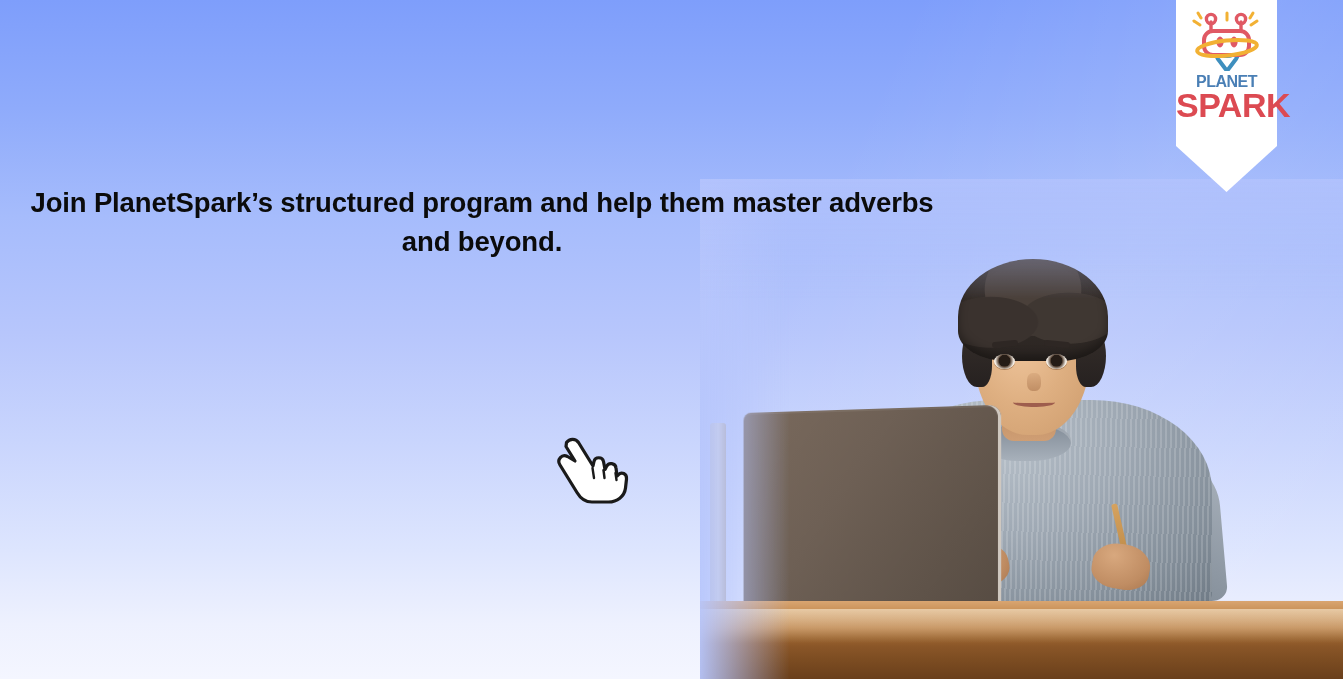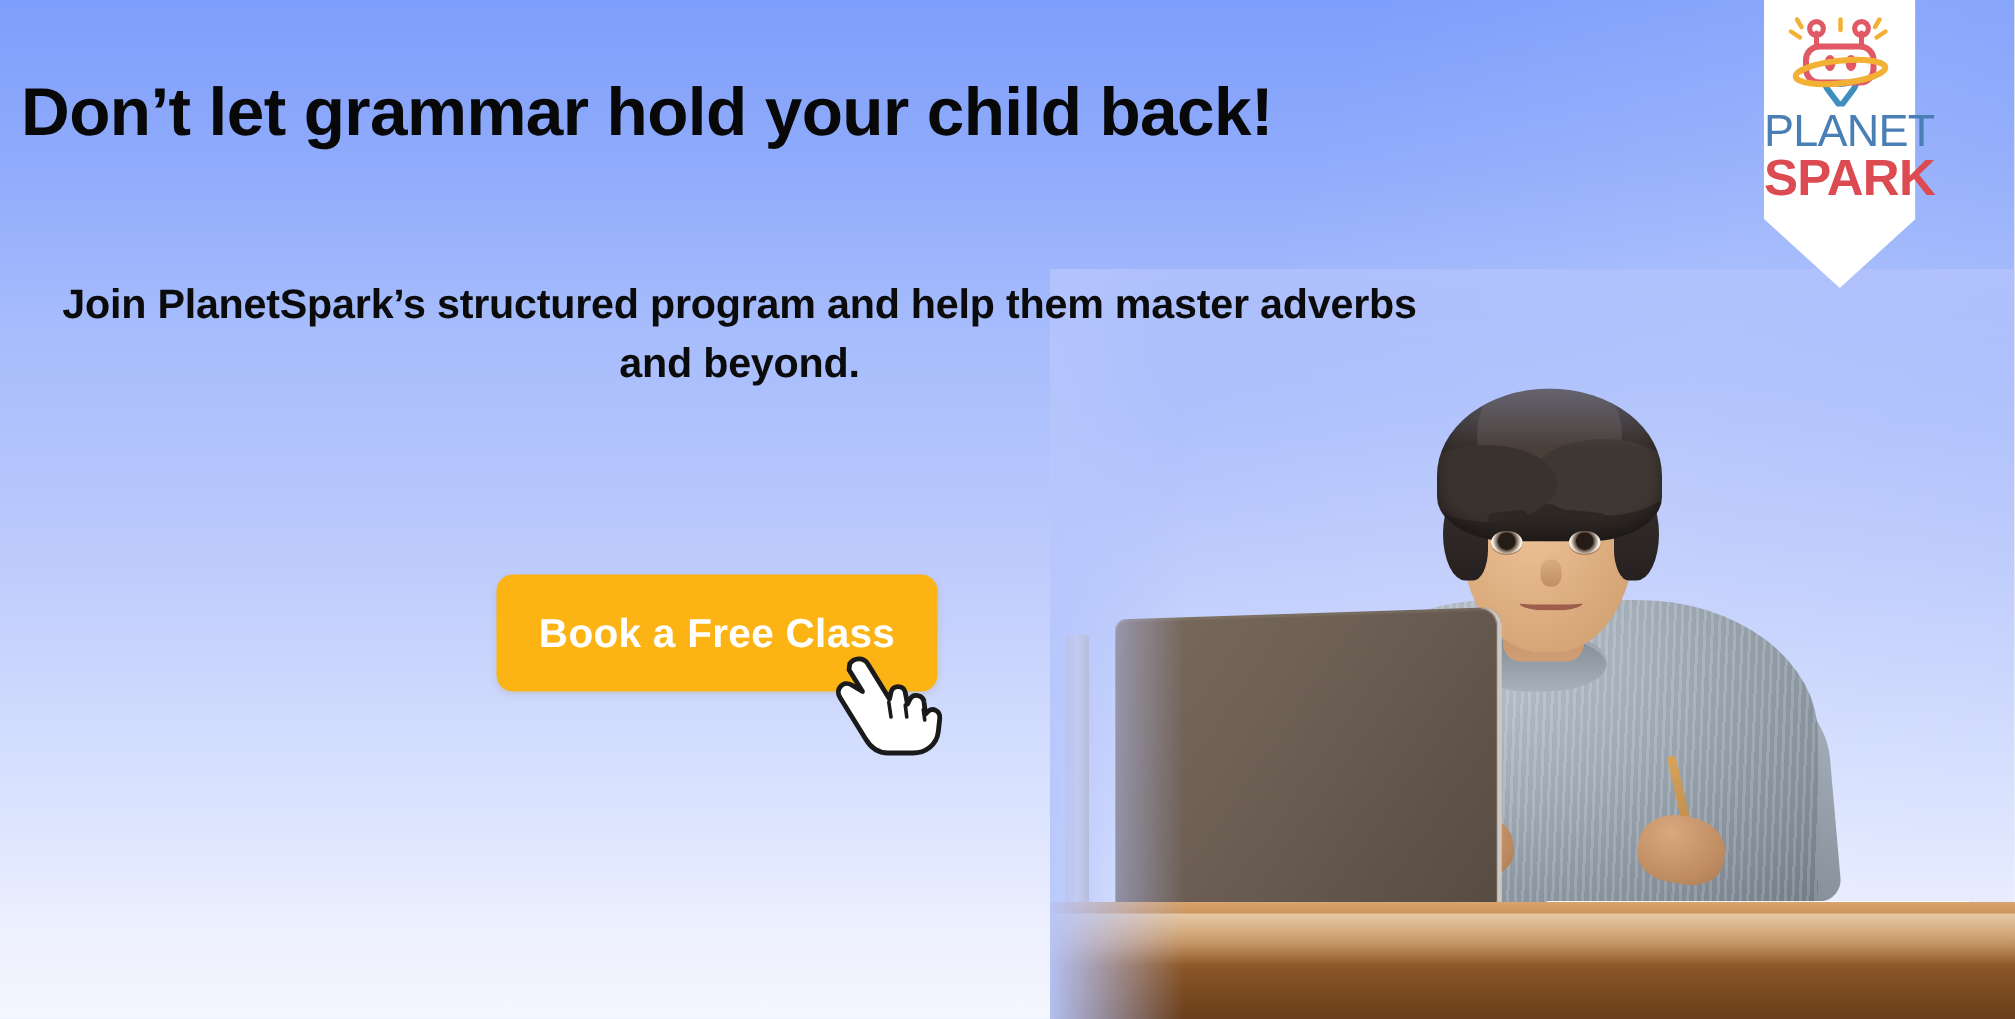--- a/index.html
+++ b/index.html
@@ -42,21 +42,21 @@
     font-weight:700;
     letter-spacing:-0.4px;
     color:#080808;
     line-height:1.12;
     white-space:nowrap;
   }
 
   
   .subhead {
     position:absolute;
-    left:19px; top:183px;
+    left:8px; top:183px;
     width:948px;
     text-align:center;
     font-size:27.5px;
     font-weight:700;
     letter-spacing:-0.15px;
     line-height:1.42;
     color:#0b0b0b;
   }
 
   
@@ -98,21 +98,21 @@
     filter:drop-shadow(0 1px 2px rgba(60,80,160,.14));
   }
   .logo-mark { position:absolute; left:50%; top:9px; transform:translateX(-50%); }
   .logo-words {
     position:absolute; left:0; right:0; top:74px;
     text-align:center;
     line-height:.96;
   }
   .logo-planet {
     display:block;
-    font-size:30px; font-weight:400;
+    font-size:16px; font-weight:700;
     letter-spacing:-0.5px;
     color:#4a7fb5;
   }
   .logo-spark {
     display:block;
     font-size:34px; font-weight:700;
     letter-spacing:-0.5px;
     color:#dc4a52;
   }
 
@@ -334,30 +334,26 @@
     <div class="laptop-base"></div>
     <div class="laptop-lid"></div>
 
     <div class="desk"></div>
     <div class="desk-sheen"></div>
 
     <div class="photo-fade-left"></div>
     <div class="photo-fade-top"></div>
   </div>
 
-  <h1 class="headline">Don’t let grammar hold your child back!</h1>
 
   <p class="subhead">
     <span>Join PlanetSpark’s structured program and help them master</span>
     <span>adverbs and beyond.</span>
   </p>
 
-  <div class="cta-wrap">
-    <button class="cta-button">Book a Free Class</button>
-  </div>
 
   <svg class="hand-cursor" viewBox="0 0 78 68">
     <path d="M14.5 6.5 C17.5 2.5 23.5 2 26.5 6.5 L41 30 L42 25.5 C43 20.5 50.5 20.5 51.5 25.5
              L53 33.5 L54.5 30.5 C56.5 26 63.5 27 64 32 L65 40 L66.5 38.5
              C69.5 35.5 75 37.5 74.5 43 L73.5 52 C72.5 60.5 65 66 56.5 66
              L40 66 C33 66 28.5 62.5 25 56.5 L8 29 C4.5 23.5 10 17.5 15.5 20.5
              L23 25 L14 10.5 Z" fill="#ffffff" stroke="#1a1a1a" stroke-width="3.2" stroke-linejoin="round"></path>
     <path d="M51.5 34 L52.5 42" stroke="#1a1a1a" stroke-width="2.4" stroke-linecap="round" fill="none"></path>
     <path d="M63.5 37 L64.5 44" stroke="#1a1a1a" stroke-width="2.4" stroke-linecap="round" fill="none"></path>
     <path d="M40.5 32 L42 42" stroke="#1a1a1a" stroke-width="2.4" stroke-linecap="round" fill="none"></path>

